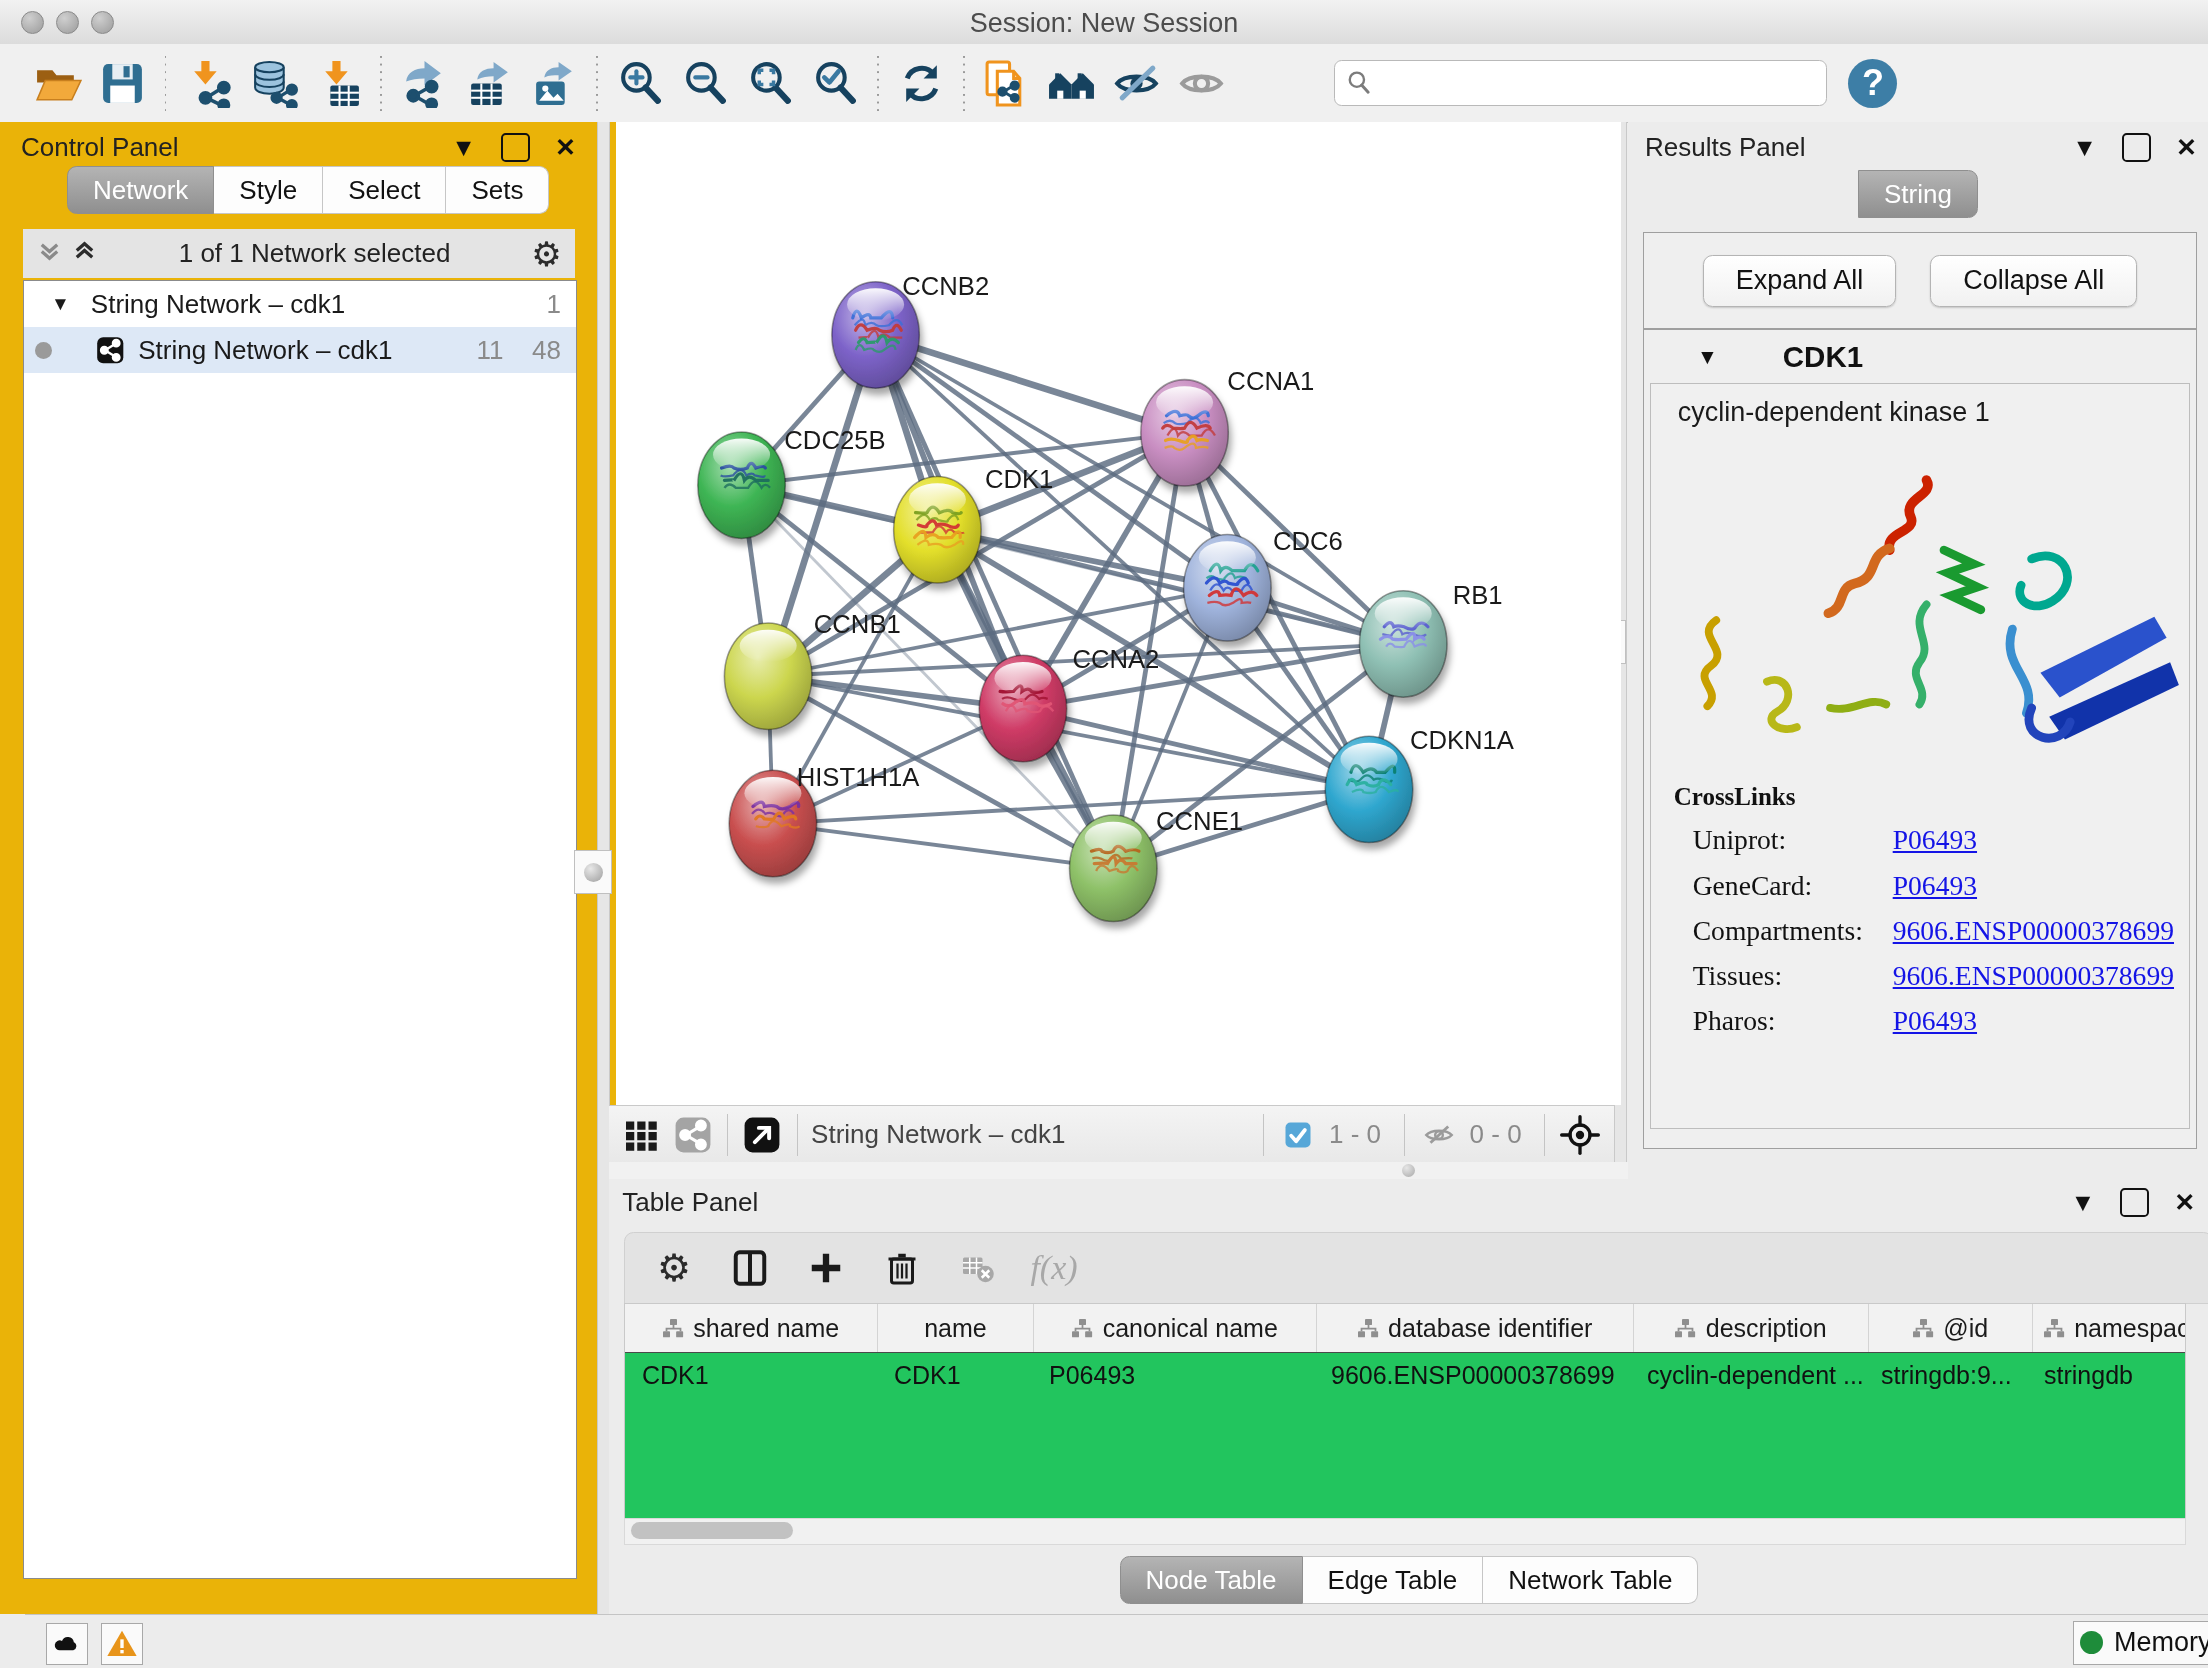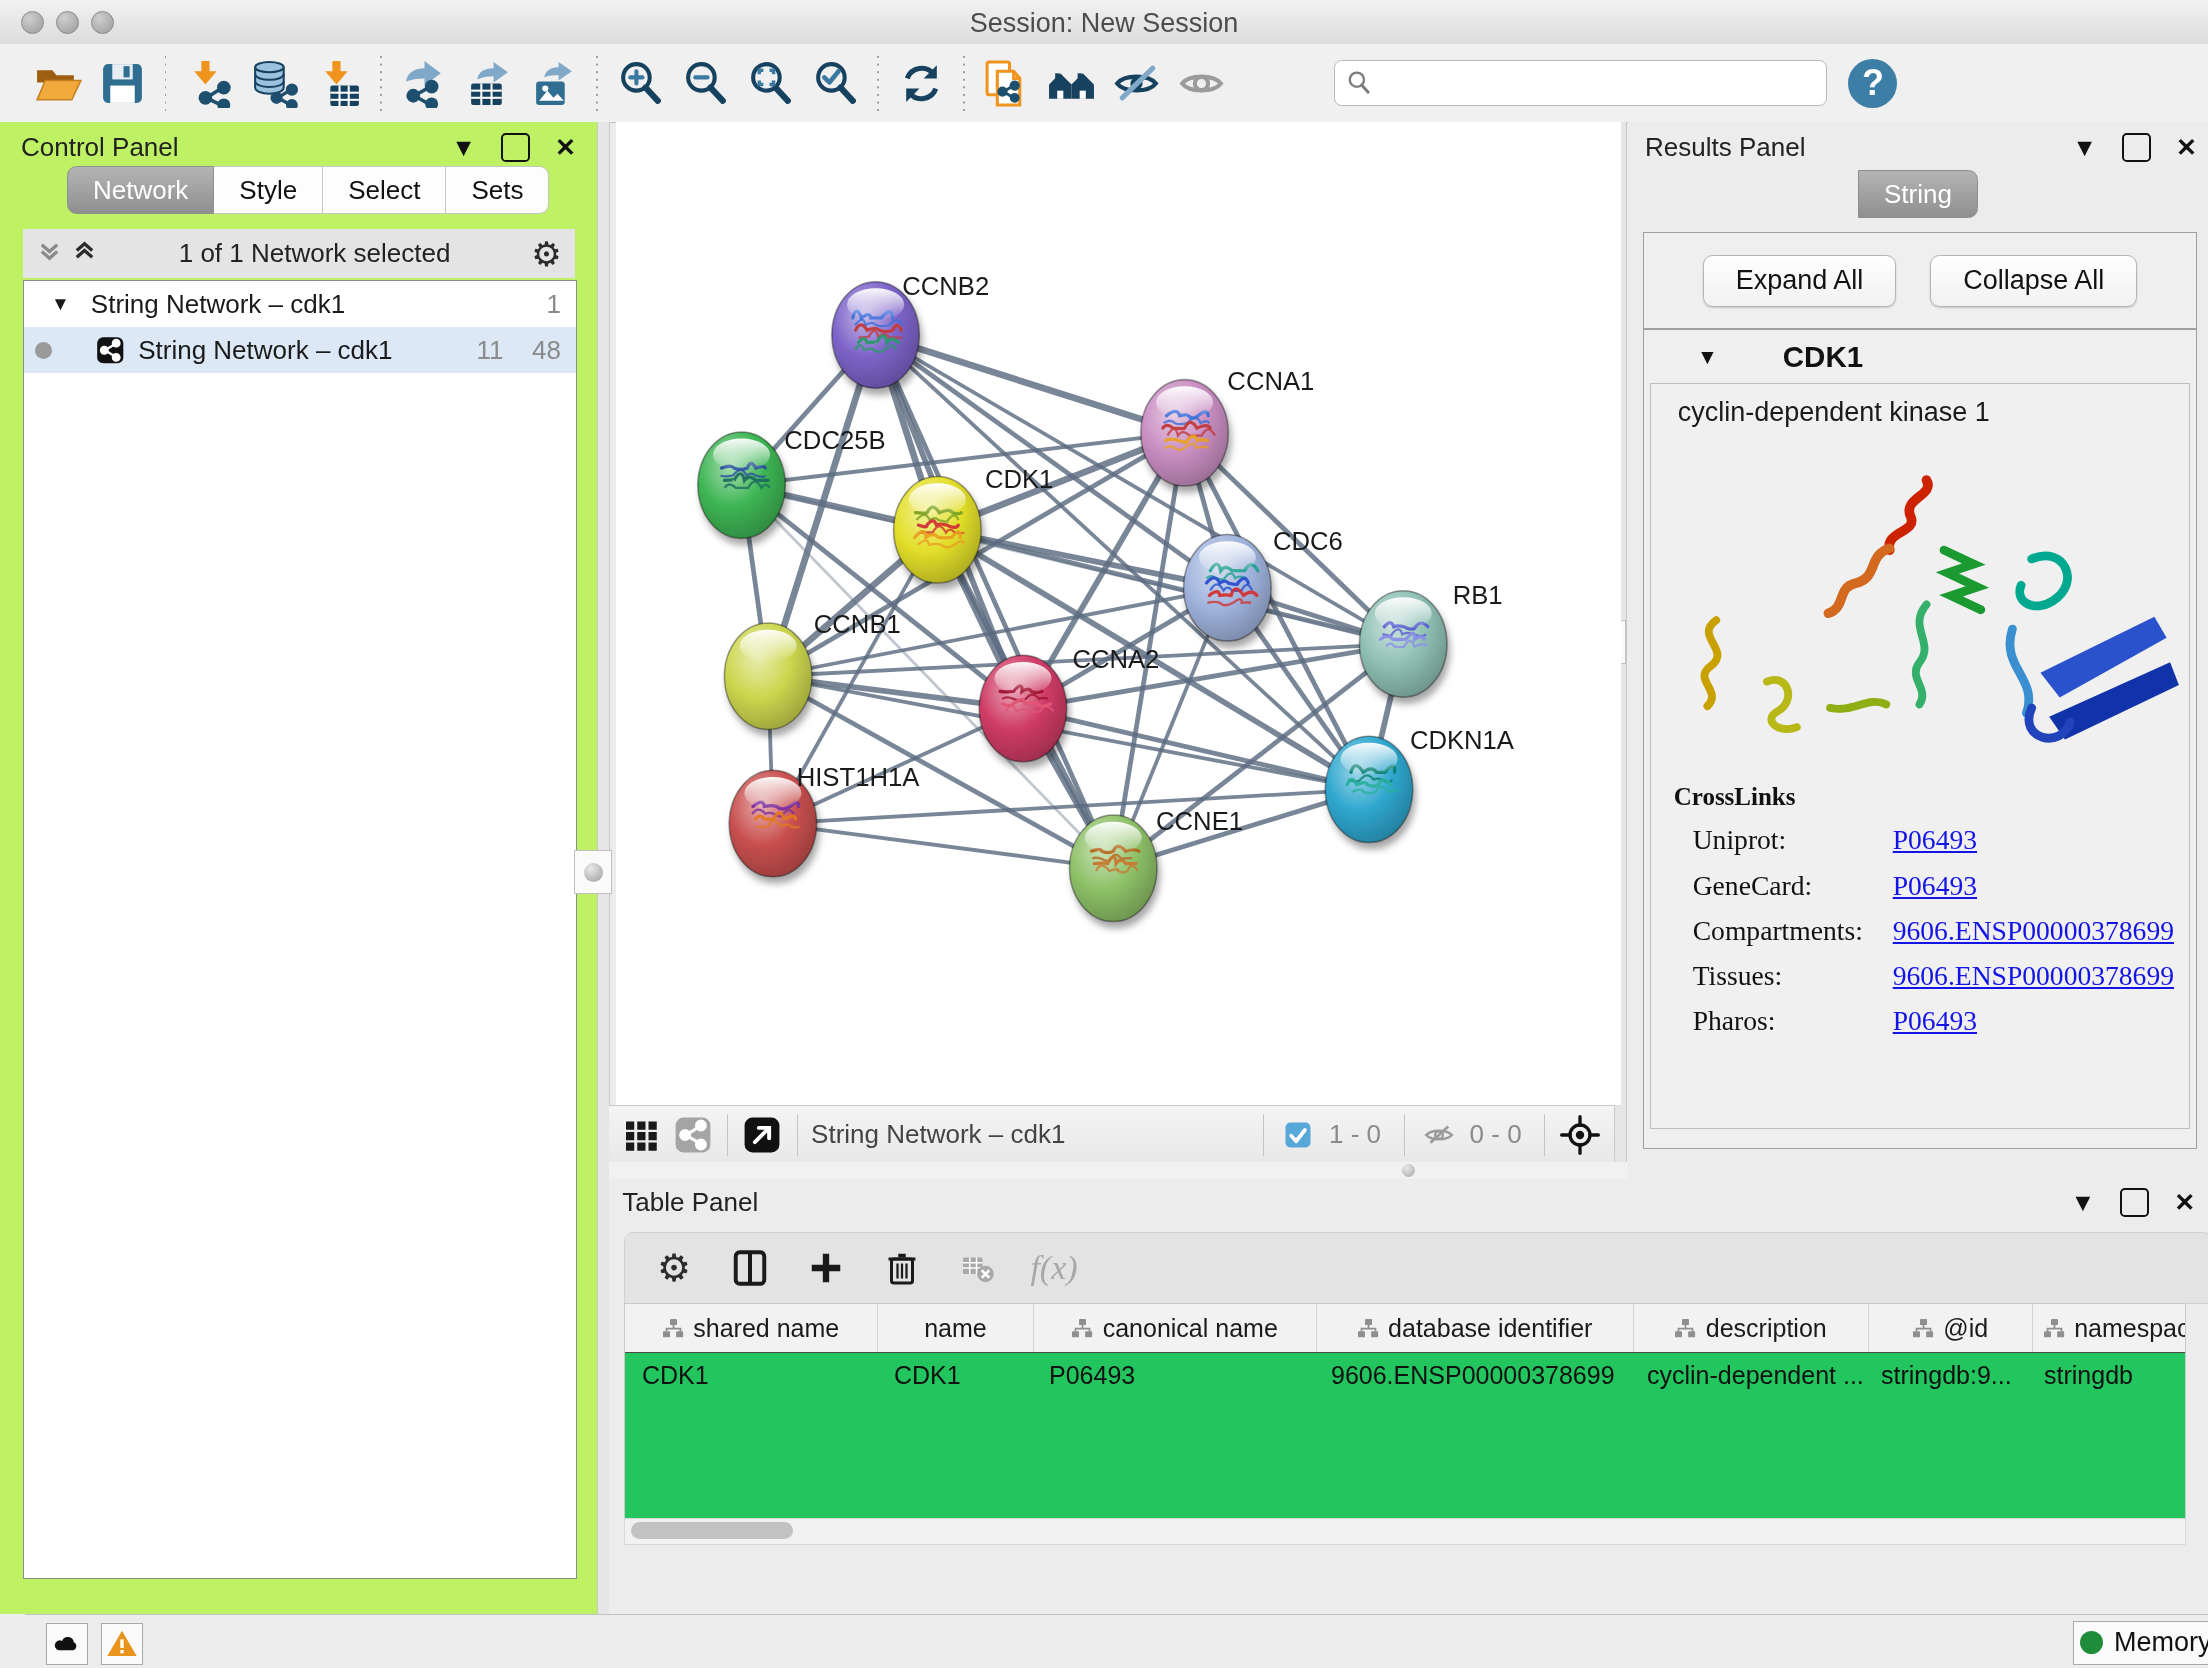--- a/index.html
+++ b/index.html
@@ -34,21 +34,21 @@
   .wc{font-size:25px;color:#111;margin-left:25px;}
   .wc.box{width:25px;height:25px;border:2.9px solid #111;border-radius:4.8px;}
   .seg{display:flex;}
   .seg .tab{height:46px;padding:0 25px;display:flex;align-items:center;justify-content:center;
     font-size:26px;background:#fdfdfd;border:1px solid #c6c6c6;border-left:none;color:#111;}
   .seg .tab:first-child{border-left:1px solid #c6c6c6;border-radius:9.5px 0 0 9.5px;}
   .seg .tab:last-child{border-radius:0 9.5px 9.5px 0;}
   .seg .tab.active{background:linear-gradient(#b4b4b4,#8f8f8f);color:#fff;border-color:#8f8f8f;}
 
   
-  #cpanel{left:0;top:122px;width:597px;height:1492px;background:#bef264;}
+  #cpanel{left:0;top:122px;width:597px;height:1492px;background:#eab308;padding-left:39px;}
   #cphead{left:21px;top:9.5px;width:555px;}
   #cptabs{left:67px;top:44px;}
   #netsummary{left:23px;top:107px;width:552px;height:49px;background:#e4e4e4;
     display:flex;align-items:center;font-size:26px;color:#222;}
   #netsummary .gear{font-size:34px;color:#2b2b2b;margin-right:13.3px;}
   #treebox{left:23px;top:158px;width:552px;height:1297px;background:#fff;border:1px solid #8b8b8b;}
   .trow{height:46px;display:flex;align-items:center;font-size:26px;color:#1a1a1a;}
   .trow .cnt{color:#8a8a8a;}
   #trow-net{background:#dde8f6;}
 
@@ -904,20 +904,25 @@
           <div class="td" style="width: 282px;">P06493</div>
           <div class="td" style="width: 316px;">9606.ENSP00000378699</div>
           <div class="td" style="width: 234px;">cyclin-dependent ...</div>
           <div class="td" style="width: 163px;">stringdb:9...</div>
           <div class="td" style="width: 181px;">stringdb</div>
         </div>
     </div>
     <div id="hscroll" class="abs">
         <div class="thumb"></div>
       </div>
+    <div id="ttabs" class="abs seg">
+        <div class="tab active">Node Table</div>
+        <div class="tab">Edge Table</div>
+        <div class="tab">Network Table</div>
+      </div>
   </div>
 
   <div id="statusbar" class="abs">
     <div class="sbtn abs" style="left:21px">
       <svg width="30" height="30" viewBox="0 0 48 48">
           <path d="M14 34a8 8 0 1 1 2-15a10 10 0 0 1 19 2a7 7 0 0 1-1 13z" fill="#111"></path>
         </svg>
     </div>
     <div class="sbtn abs" style="left:76px">
       <svg width="32" height="32" viewBox="0 0 48 48">

